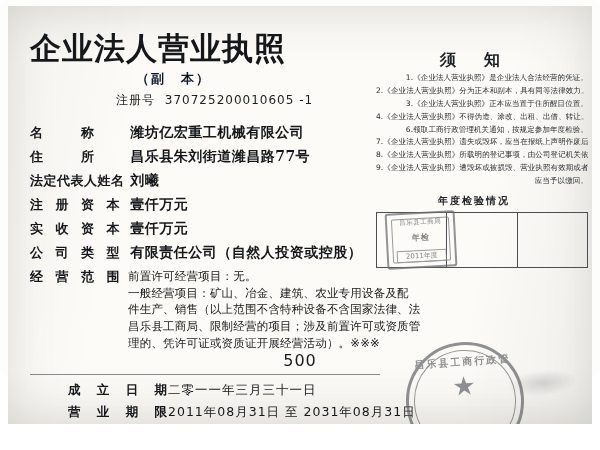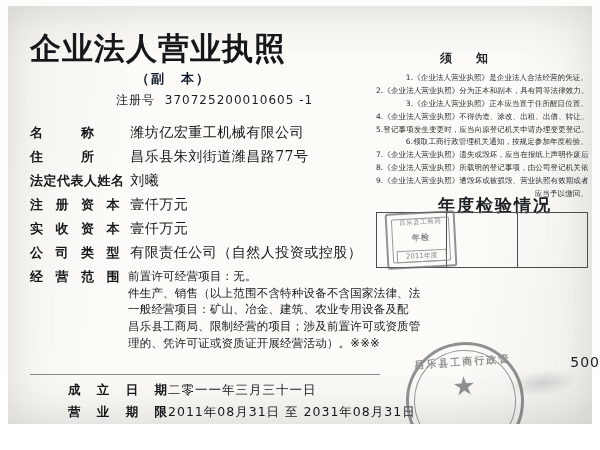--- a/index.html
+++ b/index.html
@@ -86,21 +86,21 @@
   }
   .field .k {
     display: inline-block;
     width: 96px;
     letter-spacing: 4px;
     font-weight: 600;
   }
   .field .k.tight { letter-spacing: 0.5px; }
   .field .v {
     display: inline-block;
-    font-weight: 400;
+    font-weight: 700;
     letter-spacing: 0.5px;
     text-align: right;
   }
   .field .v.hand {
     font-family: "DejaVu Serif", serif;
     font-size: 14px;
   }
   
   .scope-body {
     position: absolute;
@@ -127,42 +127,42 @@
     letter-spacing: 6px;
     font-weight: 600;
     margin-left: 38px;
   }
   .bottom-field .v { letter-spacing: 1px; }
   
   .notice-title {
     position: absolute;
     left: 432px;
     top: 44px;
-    font-size: 12px;
+    font-size: 16px;
     letter-spacing: 6px;
     color: #1d2024;
     font-weight: 600;
   }
   .notice-list {
     position: absolute;
     left: 368px;
     top: 66px;
     width: 212px;
     font-size: 7.5px;
     line-height: 1.72;
     color: #2a2d31;
     letter-spacing: 0.1px;
   }
   .notice-list div { white-space: nowrap; overflow: hidden; text-align: right; }
   
   .insp-title {
     position: absolute;
     left: 430px;
     top: 188px;
-    font-size: 17px;
+    font-size: 10px;
     letter-spacing: 2px;
     color: #1d2024;
     font-weight: 600;
   }
   .insp-table {
     position: absolute;
     left: 368px;
     top: 206px;
     width: 212px;
     height: 54px;
@@ -276,22 +276,22 @@
     height: 26px;
     background: radial-gradient(ellipse at center, rgba(90,92,97,0.22), rgba(90,92,97,0) 70%);
     border-radius: 50%;
     transform: rotate(-6deg);
   }
   .page-number {
     position: absolute;
     left: 0;
     right: 0;
     bottom: 6px;
-    text-align: right;
-    font-size: 14px;
+    text-align: center;
+    font-size: 16px;
     color: #1a1c20;
     letter-spacing: 1px;
   }
   .ink-line {
     position: absolute;
     background: #2a2d31;
     height: 1px;
     opacity: 0.55;
   }
 </style>
@@ -337,22 +337,22 @@
     <div class="field" style="top:238px">
       <span class="k">公 司 类 型</span>
       <span class="v hand">有限责任公司（自然人投资或控股）</span>
     </div>
 
     <div class="field" style="top:262px">
       <span class="k">经 营 范 围</span>
     </div>
     <div class="scope-body">
       <div>前置许可经营项目：无。</div>
+      <div>一般经营项目：矿山、冶金、建筑、农业专用设备及配</div>
       <div>件生产、销售（以上范围不含特种设备不含国家法律、法</div>
-      <div>一般经营项目：矿山、冶金、建筑、农业专用设备及配</div>
       <div>昌乐县工商局、限制经营的项目；涉及前置许可或资质管</div>
       <div>理的、凭许可证或资质证开展经营活动）。※※※</div>
     </div>
 
     <div class="ink-line" style="left:22px; top:368px; width:350px;"></div>
 
     <div class="bottom-field" style="top:376px">
       <span class="k">成 立 日 期</span>
       <span class="v">二零一一年三月三十一日</span>
     </div>
@@ -361,21 +361,20 @@
       <span class="k">营 业 期 限</span>
       <span class="v">2011年08月31日 至 2031年08月31日</span>
     </div>
 
     <div class="notice-title">须　知</div>
     <div class="notice-list">
       <div>1.《企业法人营业执照》是企业法人合法经营的凭证。</div>
       <div>2.《企业法人营业执照》分为正本和副本，具有同等法律效力。</div>
       <div>3.《企业法人营业执照》正本应当置于住所醒目位置。</div>
       <div>4.《企业法人营业执照》不得伪造、涂改、出租、出借、转让。</div>
-      <div>5.登记事项发生变更时，应当向原登记机关申请办理变更登记。</div>
       <div>6.领取工商行政管理机关通知，按规定参加年度检验。</div>
       <div>7.《企业法人营业执照》遗失或毁坏，应当在报纸上声明作废后申请补领。</div>
       <div>8.《企业法人营业执照》所载明的登记事项，由公司登记机关依法核准登记。</div>
       <div>9.《企业法人营业执照》遭毁坏或被损毁、营业执照有效期或者注销登记的，</div>
       <div>　应当予以缴回。</div>
     </div>
 
     <div class="insp-title">年度检验情况</div>
     <table class="insp-table">
       <tbody>

